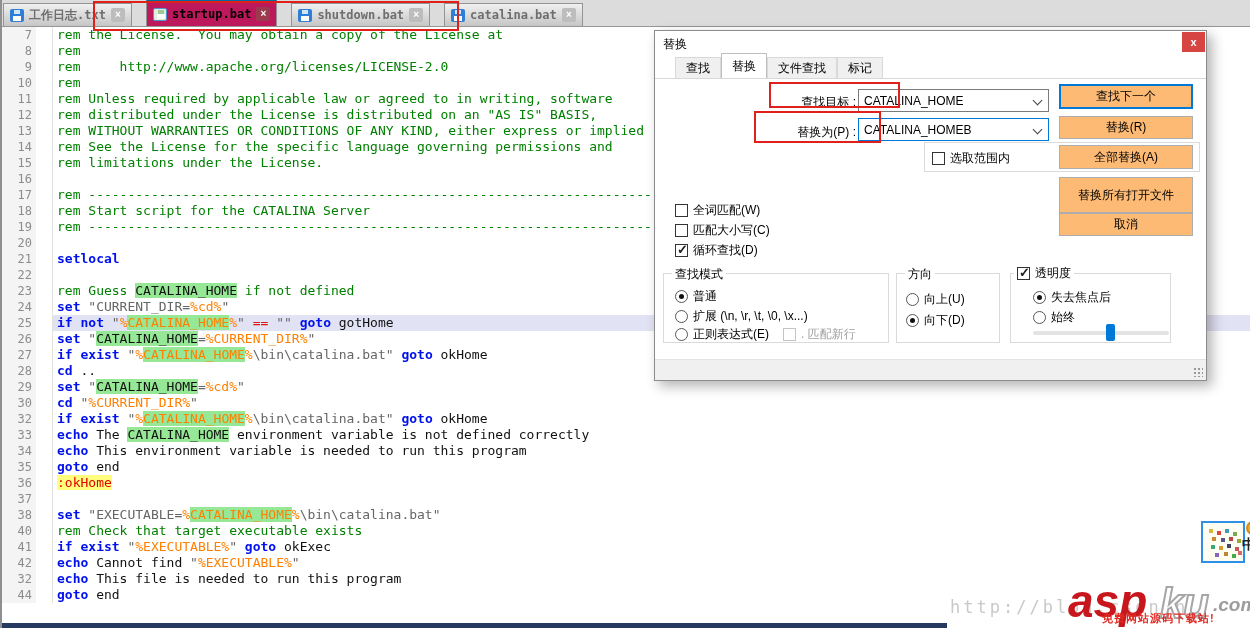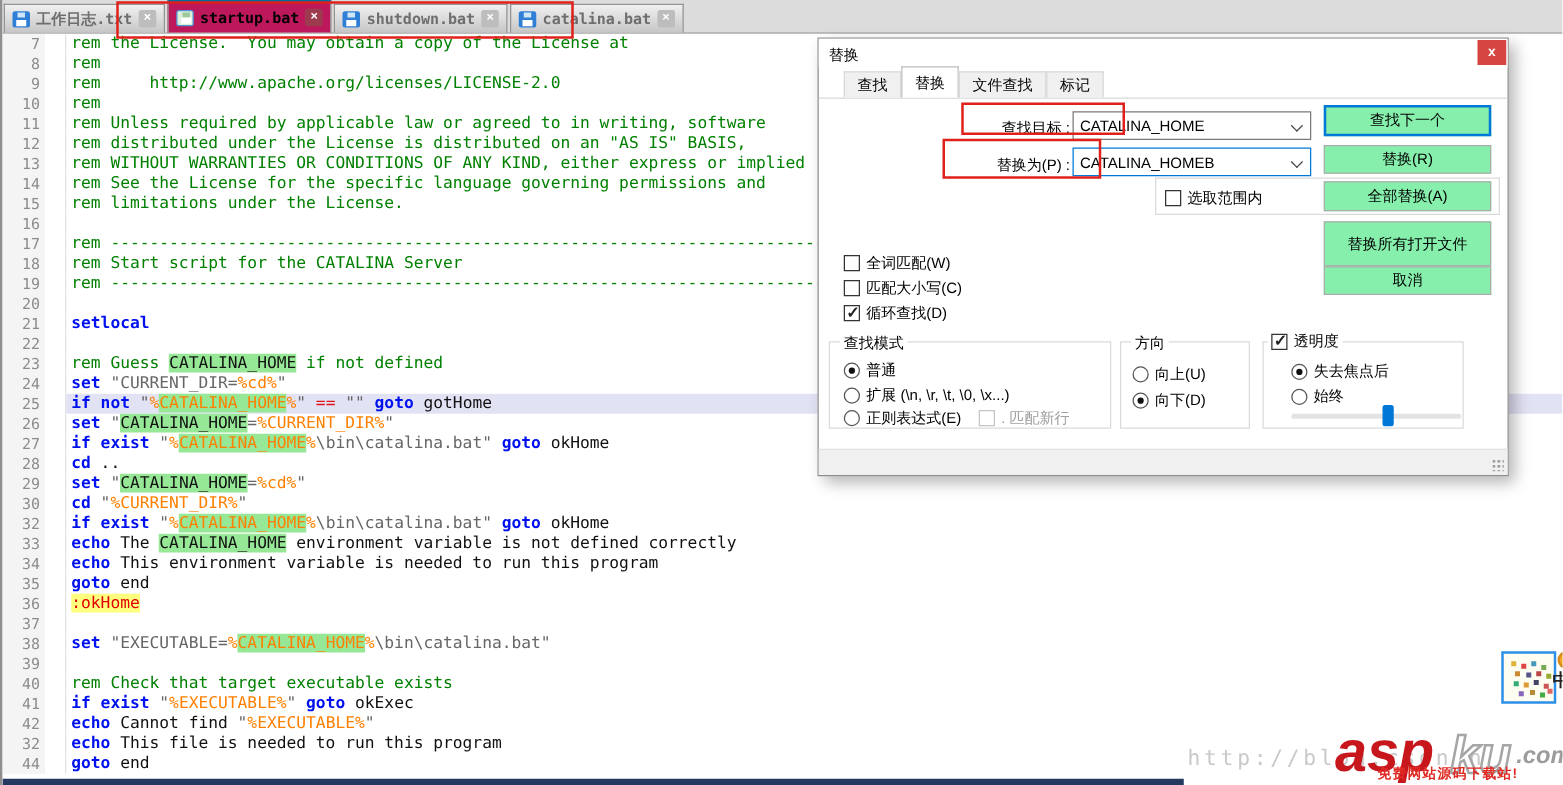--- a/index.html
+++ b/index.html
@@ -1,21 +1,21 @@
 <!DOCTYPE html>
 <html><head>
 <meta charset="utf-8">
 <style>
   * { margin:0; padding:0; box-sizing:border-box; }
   body { font-family:"Liberation Sans",sans-serif; }
   .screen { position:relative; width:1250px; height:628px; background:#fff; overflow:hidden; border-left:2px solid #8f8f8f; }
 
   
   .tabbar { position:absolute; left:0; top:0; right:0; height:27px; background:#dcdcdc; border-bottom:1px solid #969696; display:flex; align-items:flex-end; padding-left:1px; }
-  .ftab { display:flex; align-items:center; gap:5px; height:23px; padding:0 6px; margin-right:2px; background:linear-gradient(#f0f0f0,#c6c6c6); border:1px solid #949494; border-bottom:none; font:bold 12px "DejaVu Sans Mono",monospace; color:#6e6e6e; cursor:pointer; }
+  .ftab { display:flex; align-items:center; gap:5px; height:23px; padding:0 6px; margin-right:14px; background:linear-gradient(#f0f0f0,#c6c6c6); border:1px solid #949494; border-bottom:none; font:bold 12px "DejaVu Sans Mono",monospace; color:#6e6e6e; cursor:pointer; }
   .ftab.active { height:27px; background:#be185d; color:#000; border-top:3px solid #0369a1; }
   .floppy { width:14px; height:13px; background:#2f7fd6; border-radius:2px; position:relative; flex:none; }
   .floppy::before { content:""; position:absolute; left:4px; top:1px; width:6px; height:4px; background:#cfe6f8; }
   .floppy::after  { content:""; position:absolute; left:3px; bottom:1px; width:8px; height:5px; background:#fff; }
   .floppy.light { background:#dff0da; border:1px solid #4d94d0; }
   .floppy.light::before { background:#9cc89a; }
   .tab-close { width:14px; height:14px; background:#bdbdbd; color:#fff; font:bold 10px/14px "Liberation Sans",sans-serif; text-align:center; border-radius:2px; flex:none; }
   .tab-close.mod { background:#9c3a4e; }
 
   
@@ -36,21 +36,21 @@
   .dlg-title-text { position:absolute; left:8px; top:5px; color:#000; }
   .dlg-close { position:absolute; right:1px; top:1px; width:23px; height:20px; background:#d64541; color:#fff; font:bold 11px/20px "Liberation Sans",sans-serif; text-align:center; cursor:pointer; }
   .dlg-tabs { position:absolute; left:4px; top:23px; height:24px; display:flex; align-items:flex-end; z-index:2;padding-left:16px; }
   .dtab { height:21px; padding:0 10px; background:#f0f0f0; border:1px solid #d9d9d9; border-bottom:none; display:flex; align-items:center; cursor:pointer; }
   .dtab.active { height:25px; background:#fff; border-color:#bfbfbf; }
   .dlg-sep { position:absolute; left:0; top:47px; right:0; border-top:1px solid #d9d9d9; }
   .dlg-label { position:absolute; width:145px; text-align:right; color:#000; }
   .combo { position:absolute; left:203px; width:191px; height:23px; background:#fff; border:1px solid #7a7a7a; display:flex; align-items:center; padding:0 20px 0 5px; }
   .combo.focused { border:1px solid #0078d7; }
   .combo .arrow { position:absolute; right:7px; top:7px; width:7px; height:7px; border-right:1px solid #444; border-bottom:1px solid #444; transform:rotate(45deg); }
-  .btn { position:absolute; left:404px; width:134px; background:#86efac; border:1px solid #adadad; display:flex; align-items:center; justify-content:center; cursor:pointer; }
+  .btn { position:absolute; left:404px; width:134px; background:#fdba74; border:1px solid #adadad; display:flex; align-items:center; justify-content:center; cursor:pointer; }
   .btn.default { border:2px solid #0078d7; }
   .cbrow, .radiorow { position:absolute; display:flex; align-items:center; gap:5px; }
   .cb { width:13px; height:13px; border:1px solid #333; background:#fff; position:relative; flex:none; }
   .cb.checked::after { content:"\2713"; position:absolute; left:1px; top:-3px; font-size:13px; font-weight:bold; color:#222; }
   .cb.disabled { border-color:#c4c4c4; }
   .cbrow.disabled { color:#a0a0a0; }
   .radio { width:13px; height:13px; border:1px solid #555; border-radius:50%; background:#fff; position:relative; flex:none; }
   .radio.sel::after { content:""; position:absolute; left:3px; top:3px; width:5px; height:5px; border-radius:50%; background:#111; }
   .group { position:absolute; border:1px solid #dadada; }
   .group-label { position:absolute; top:-8px; left:8px; background:#fff; padding:0 3px; }
@@ -133,21 +133,20 @@
         <div class="row"><span class="ln">28</span><span class="fold"></span><span class="cl"><span class="tok-k">cd</span><span class="tok-p"> ..</span></span></div>
         <div class="row"><span class="ln">29</span><span class="fold"></span><span class="cl"><span class="tok-k">set</span><span class="tok-p"> </span><span class="tok-s">"</span><span class="tok-h">CATALINA_HOME</span><span class="tok-s">=</span><span class="tok-v">%cd%</span><span class="tok-s">"</span></span></div>
         <div class="row"><span class="ln">30</span><span class="fold"></span><span class="cl"><span class="tok-k">cd</span><span class="tok-p"> </span><span class="tok-s">"</span><span class="tok-v">%CURRENT_DIR%</span><span class="tok-s">"</span></span></div>
         <div class="row"><span class="ln">32</span><span class="fold"></span><span class="cl"><span class="tok-k">if</span><span class="tok-p"> </span><span class="tok-k">exist</span><span class="tok-p"> </span><span class="tok-s">"</span><span class="tok-v">%</span><span class="tok-H">CATALINA_HOME</span><span class="tok-v">%</span><span class="tok-s">\bin\catalina.bat"</span><span class="tok-p"> </span><span class="tok-k">goto</span><span class="tok-p"> okHome</span></span></div>
         <div class="row"><span class="ln">33</span><span class="fold"></span><span class="cl"><span class="tok-k">echo</span><span class="tok-p"> The </span><span class="tok-h">CATALINA_HOME</span><span class="tok-p"> environment variable is not defined correctly</span></span></div>
         <div class="row"><span class="ln">34</span><span class="fold"></span><span class="cl"><span class="tok-k">echo</span><span class="tok-p"> This environment variable is needed to run this program</span></span></div>
         <div class="row"><span class="ln">35</span><span class="fold"></span><span class="cl"><span class="tok-k">goto</span><span class="tok-p"> end</span></span></div>
         <div class="row"><span class="ln">36</span><span class="fold"></span><span class="cl"><span class="tok-l">:okHome</span></span></div>
         <div class="row"><span class="ln">37</span><span class="fold"></span><span class="cl"></span></div>
         <div class="row"><span class="ln">38</span><span class="fold"></span><span class="cl"><span class="tok-k">set</span><span class="tok-p"> </span><span class="tok-s">"EXECUTABLE=</span><span class="tok-v">%</span><span class="tok-H">CATALINA_HOME</span><span class="tok-v">%</span><span class="tok-s">\bin\catalina.bat"</span></span></div>
-        <div class="row"><span class="ln">39</span><span class="fold"></span><span class="cl"></span></div>
         <div class="row"><span class="ln">40</span><span class="fold"></span><span class="cl"><span class="tok-c">rem Check that target executable exists</span></span></div>
         <div class="row"><span class="ln">41</span><span class="fold"></span><span class="cl"><span class="tok-k">if</span><span class="tok-p"> </span><span class="tok-k">exist</span><span class="tok-p"> </span><span class="tok-s">"</span><span class="tok-v">%EXECUTABLE%</span><span class="tok-s">"</span><span class="tok-p"> </span><span class="tok-k">goto</span><span class="tok-p"> okExec</span></span></div>
         <div class="row"><span class="ln">42</span><span class="fold"></span><span class="cl"><span class="tok-k">echo</span><span class="tok-p"> Cannot find </span><span class="tok-s">"</span><span class="tok-v">%EXECUTABLE%</span><span class="tok-s">"</span></span></div>
         <div class="row"><span class="ln">32</span><span class="fold"></span><span class="cl"><span class="tok-k">echo</span><span class="tok-p"> This file is needed to run this program</span></span></div>
         <div class="row"><span class="ln">44</span><span class="fold"></span><span class="cl"><span class="tok-k">goto</span><span class="tok-p"> end</span></span></div>
       </div>
   </div>
 
   <div class="dialog">
     <div class="dlg-title">

